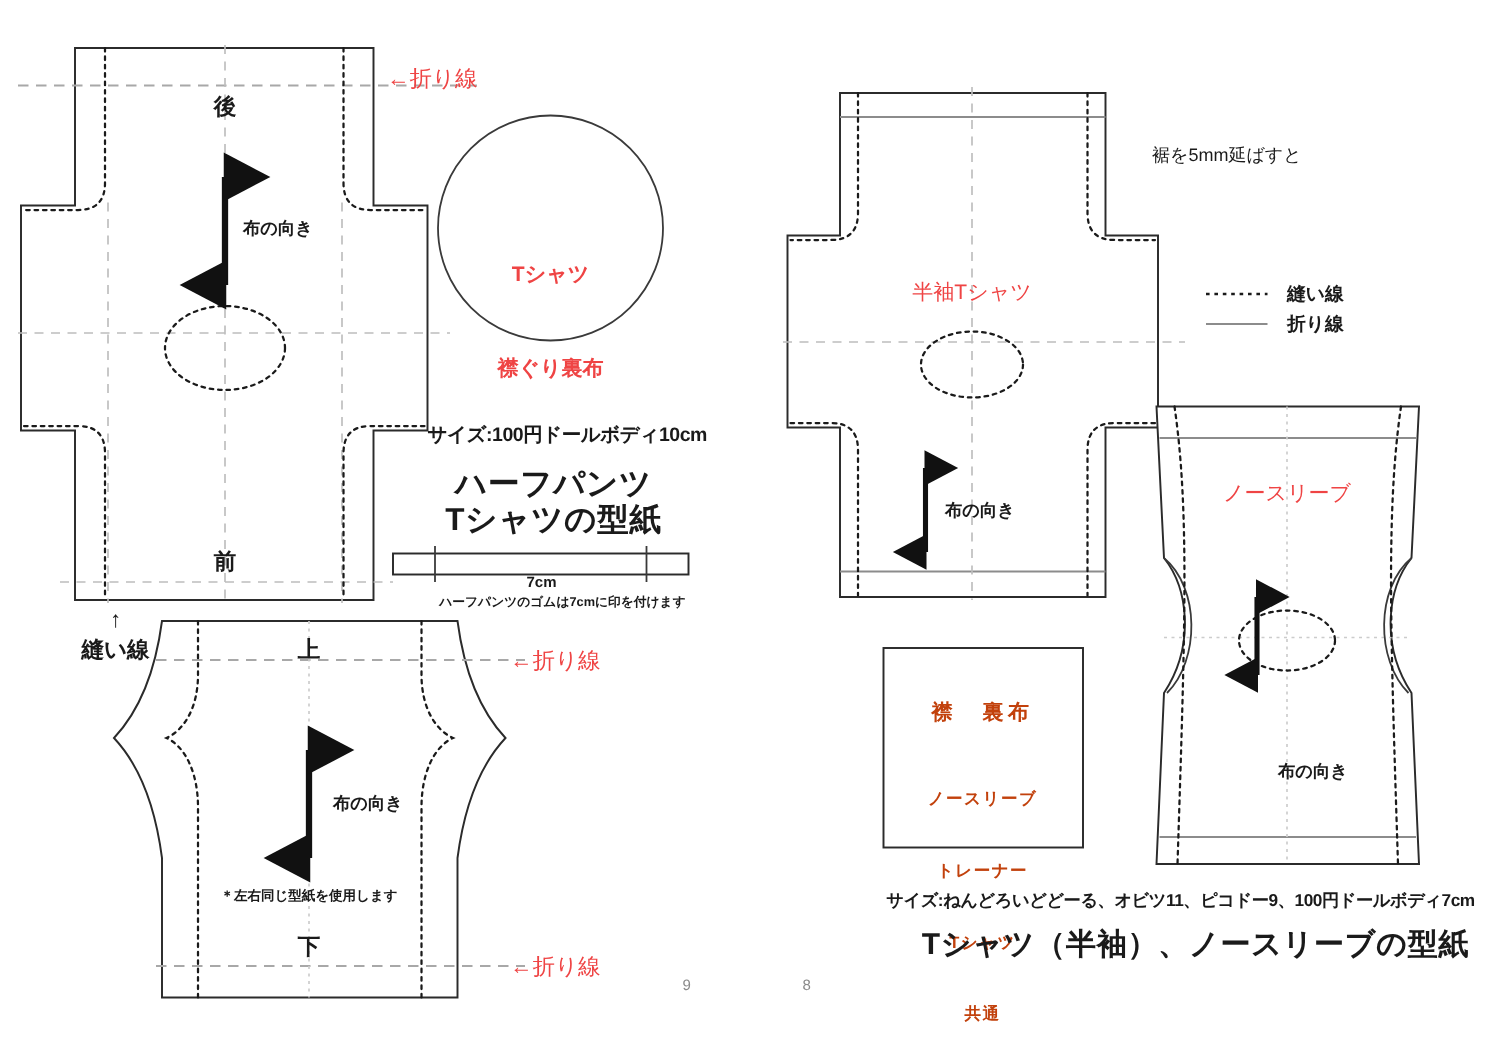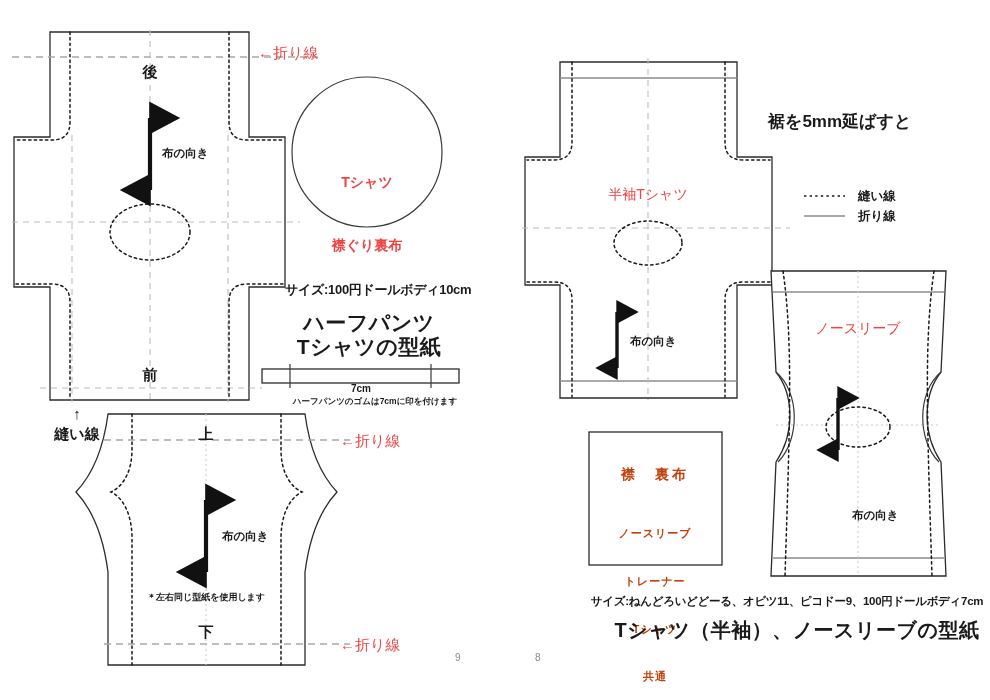--- a/index.html
+++ b/index.html
@@ -18,21 +18,21 @@
 
   .t-fold{font-size:15px;}
   .t-piece{font-size:14px;}
   .t-piece-lg{font-size:15px;}
   .t-grain{font-size:11.5px;font-weight:bold;}
   .t-mark{font-size:15px;font-weight:bold;}
   .t-size{font-size:13px;font-weight:bold;letter-spacing:-0.3px;}
   .t-size-sm{font-size:11.5px;font-weight:bold;letter-spacing:-0.3px;}
   .t-title{font-size:21px;font-weight:bold;letter-spacing:0.5px;}
   .t-title2{font-size:20px;font-weight:bold;letter-spacing:0.5px;}
-  .t-note{font-size:17px;font-weight:bold;line-height:1.5;}
+  .t-note{font-size:12px;font-weight:normal;line-height:1.5;}
   .t-legend{font-size:12.5px;font-weight:bold;}
   .t-tiny{font-size:8.5px;font-weight:bold;}
   .t-tiny2{font-size:9px;font-weight:bold;}
   .t-circ{font-size:14px;font-weight:bold;line-height:1.5;}
   .t-box-h{font-size:14px;font-weight:bold;letter-spacing:3px;}
   .t-box-s{font-size:11px;font-weight:bold;line-height:1.45;letter-spacing:1px;}
   .t-ruler{font-size:10px;font-weight:bold;}
   .t-pg{font-size:10px;color:#8a8a8a;}
 
   .ctr{transform:translateX(-50%);text-align:center;}

